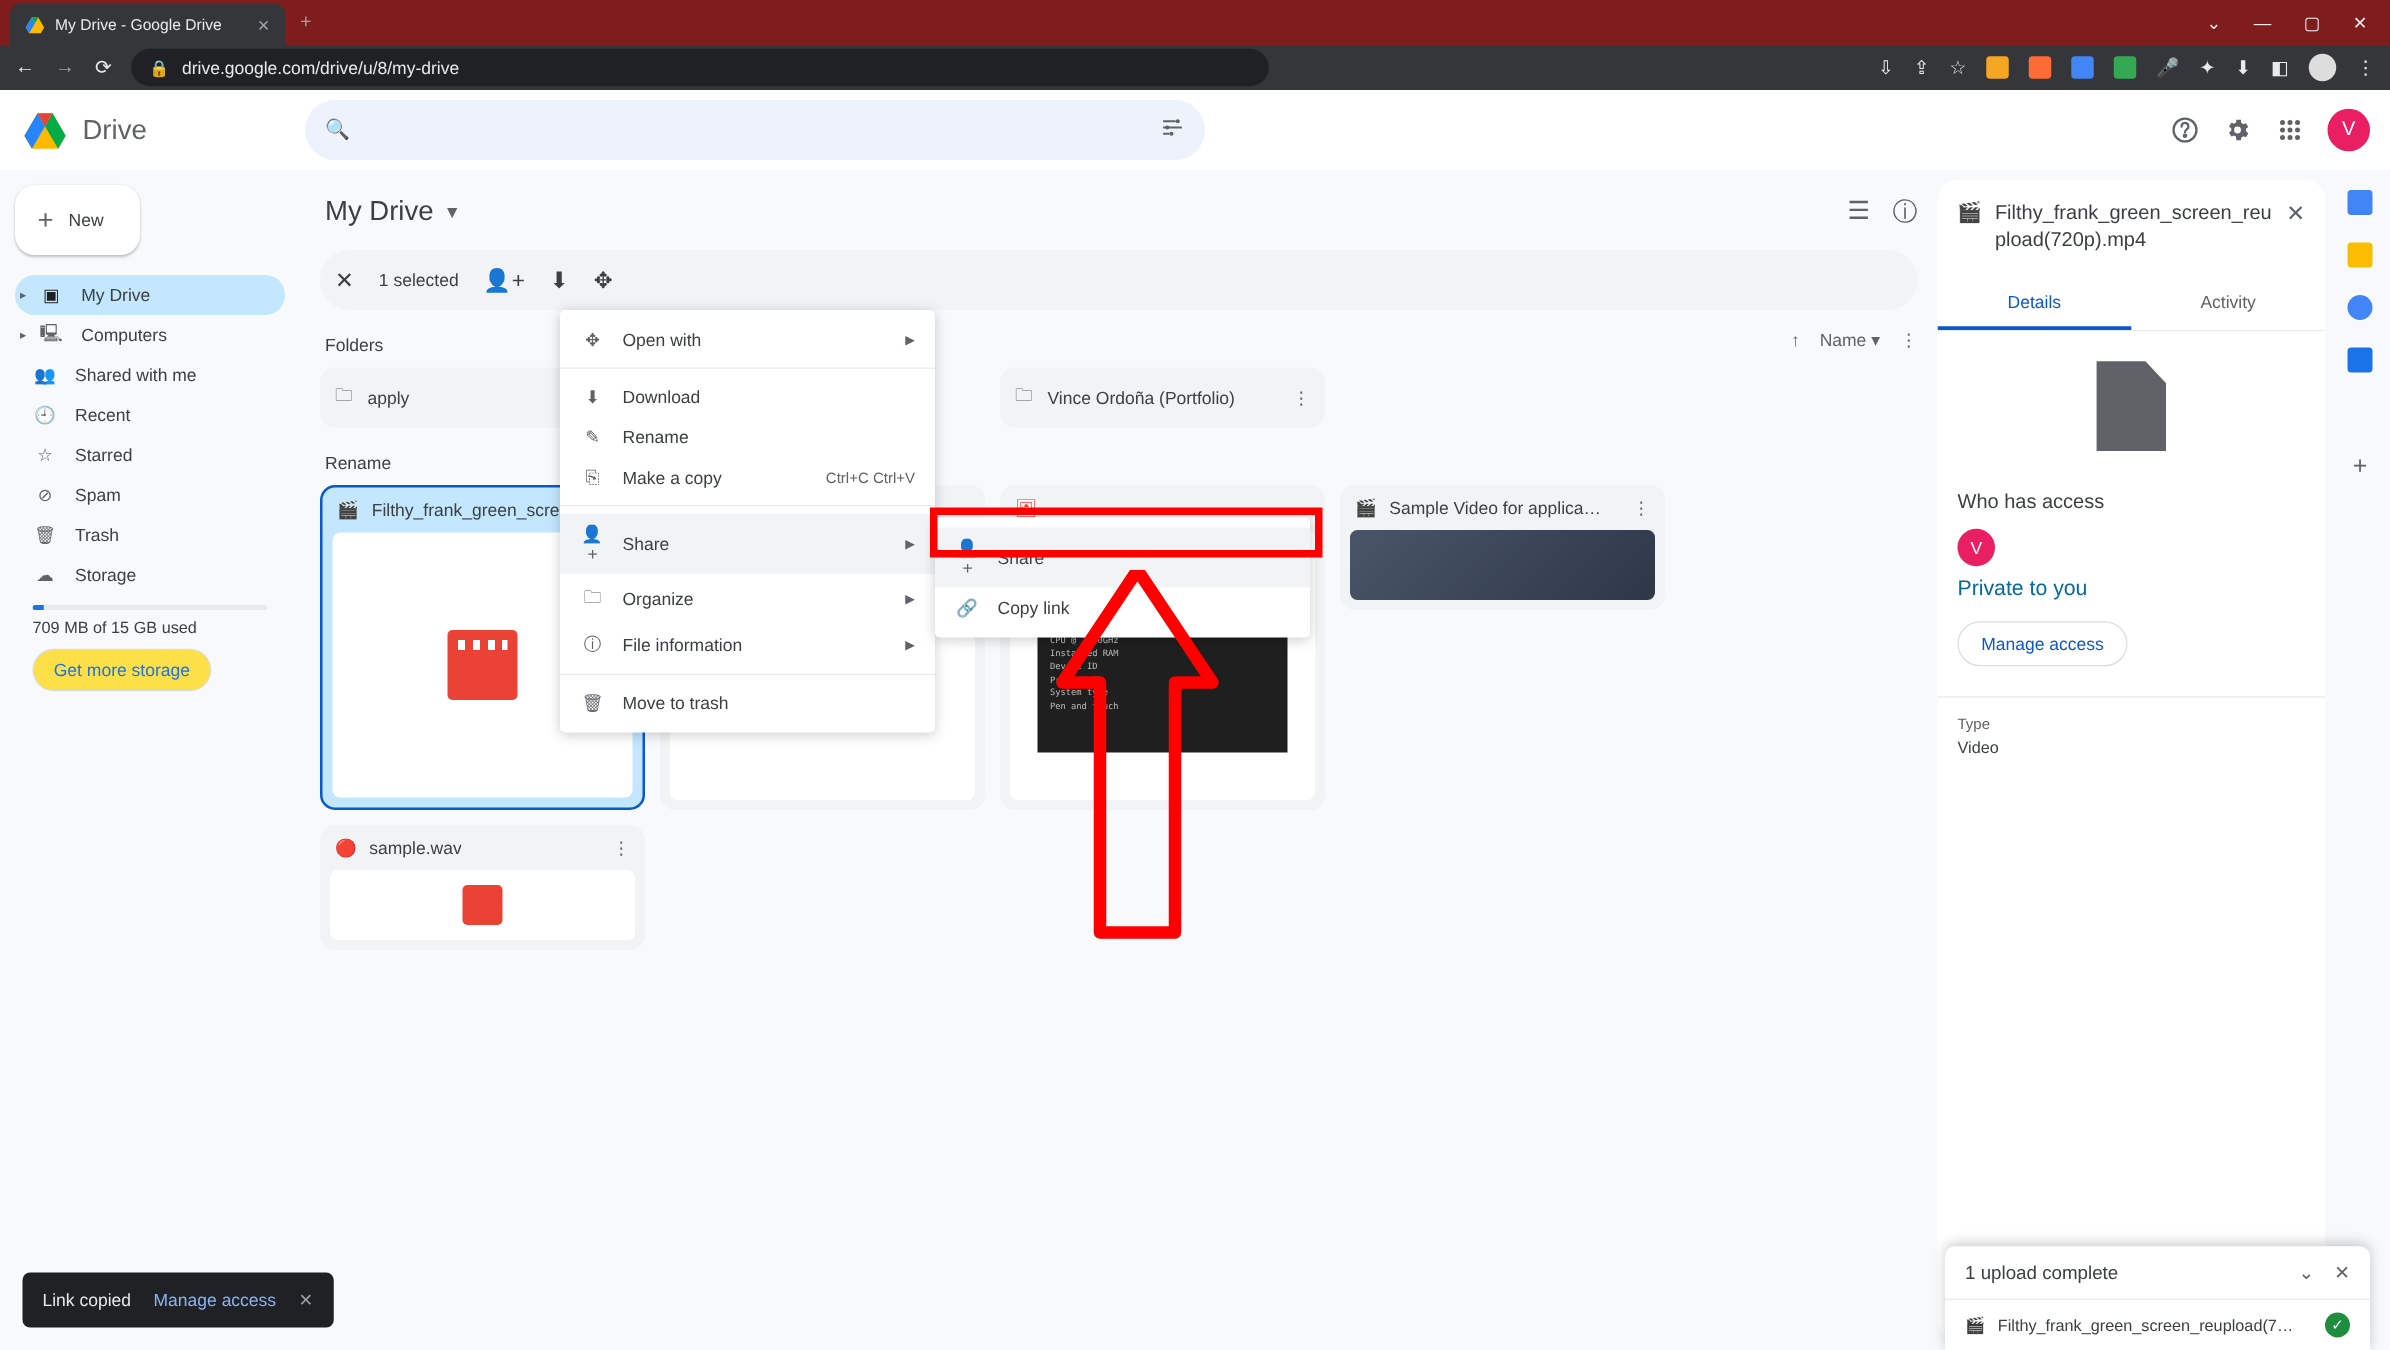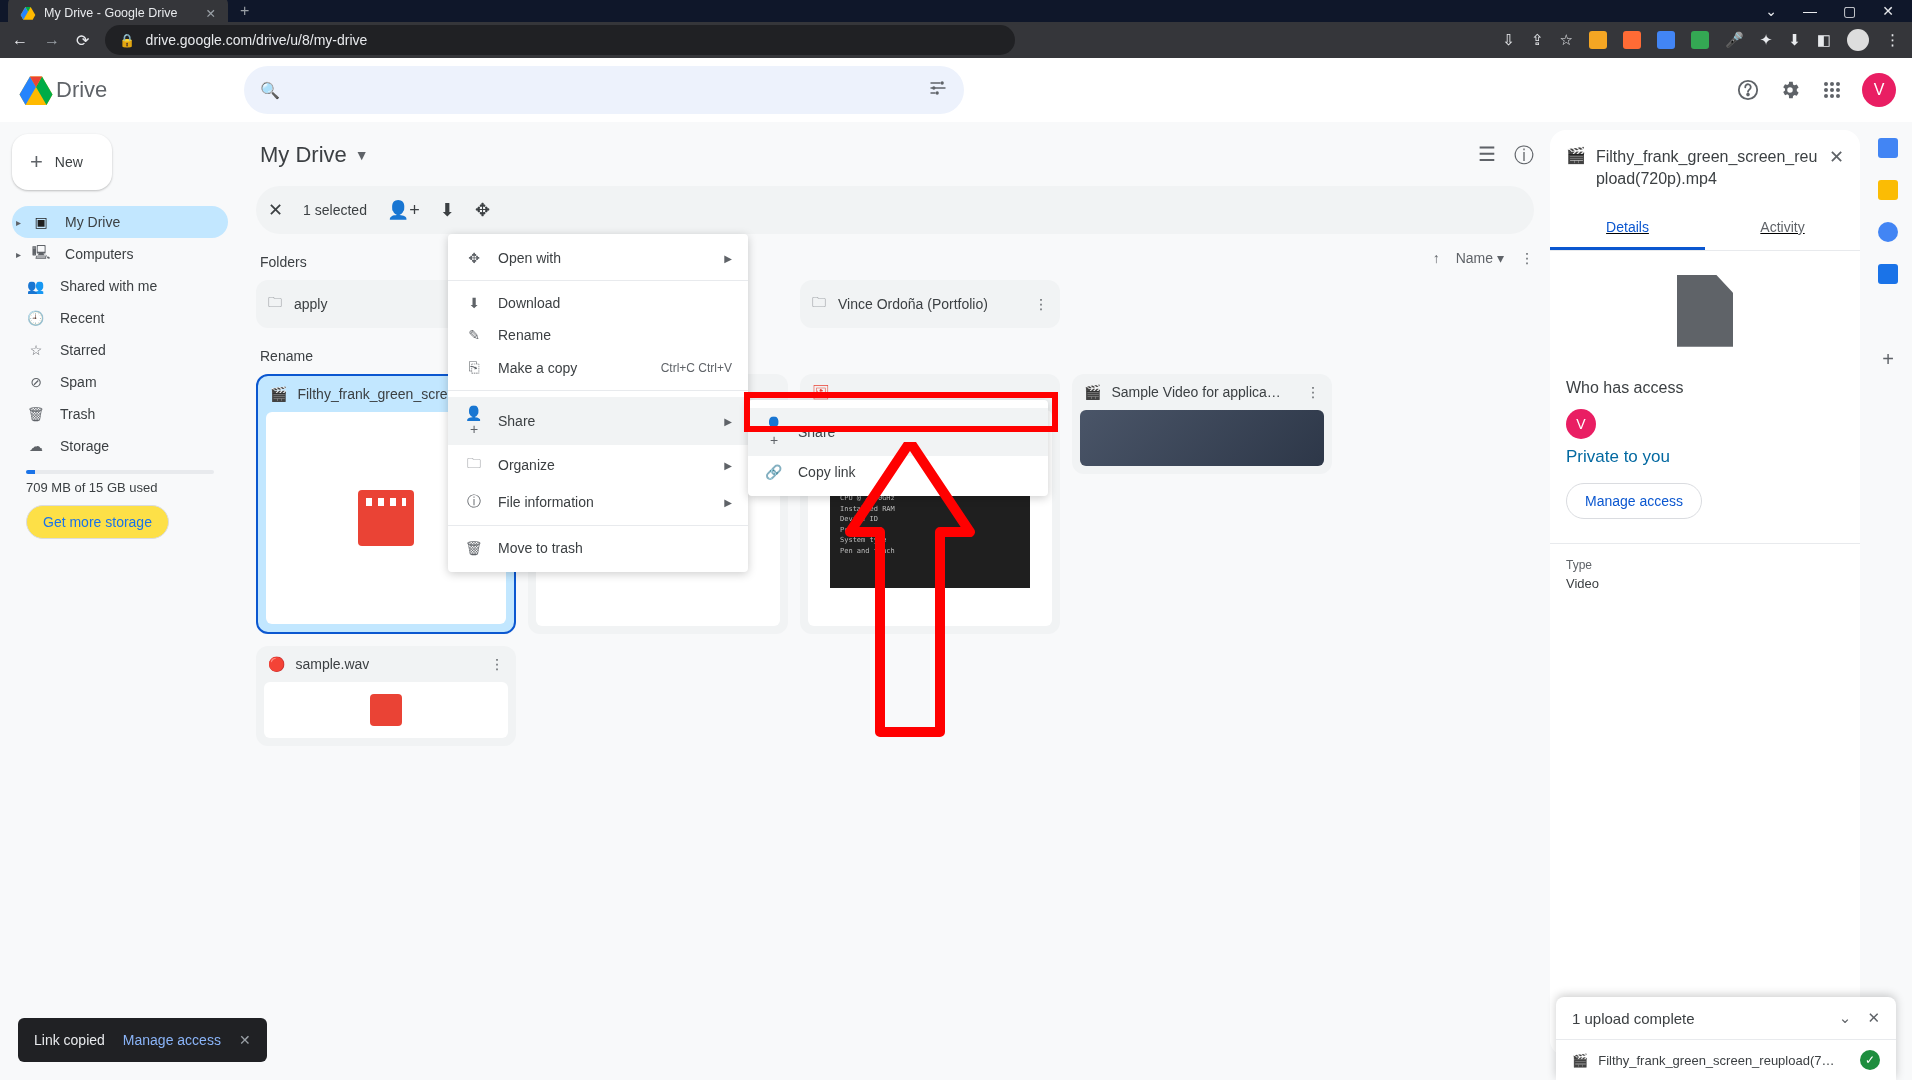--- a/index.html
+++ b/index.html
@@ -1,39 +1,39 @@
 <!DOCTYPE html>
 <html><head>
 <meta charset="utf-8">
 <style>
 * { margin: 0; padding: 0; box-sizing: border-box; font-family: 'Google Sans', Arial, sans-serif; }
 body { background: #f8f9fa; width: 1912px; height: 1080px; overflow: hidden; position: relative; }
 
 
-.browser-bar { background: #0f172a; height: 22px; display: flex; align-items: center; }
+.browser-bar { background: #7f1d1d; height: 36px; display: flex; align-items: center; }
 .tab { background: #35363a; border-radius: 8px 8px 0 0; height: 34px; margin-top: 4px; margin-left: 8px; display: flex; align-items: center; padding: 0 12px; min-width: 220px; color: #e8eaed; font-size: 12.5px; gap: 8px; }
 .tab-favicon { width: 16px; height: 16px; }
 .tab-close { margin-left: auto; color: #9aa0a6; cursor: pointer; }
 .new-tab { color: #9aa0a6; margin-left: 12px; font-size: 16px; cursor: pointer; }
 .window-controls { margin-left: auto; display: flex; gap: 26px; padding-right: 18px; color: #e8eaed; }
 .window-controls span { cursor: pointer; font-size: 14px; }
 
 .addr-bar { background: #35363a; height: 36px; display: flex; align-items: center; padding: 0 12px; gap: 16px; }
 .nav-btn { color: #9aa0a6; cursor: pointer; font-size: 16px; }
 .nav-btn.active { color: #e8eaed; }
 .url-box { background: #202124; border-radius: 18px; height: 30px; flex: 1; display: flex; align-items: center; padding: 0 14px; color: #e8eaed; font-size: 14px; gap: 10px; max-width: 910px; }
 .url-box .lock { color: #9aa0a6; font-size: 13px; }
 .addr-right { display: flex; gap: 16px; margin-left: auto; align-items: center; }
 .addr-right span { color: #e8eaed; cursor: pointer; font-size: 15px; }
 .ext-icon { width: 18px; height: 18px; border-radius: 3px; }
 .avatar-chrome { width: 22px; height: 22px; border-radius: 50%; background: #ddd; }
 
 
 .drive-header { background: #fff; height: 64px; display: flex; align-items: center; padding: 0 16px; gap: 8px; }
-.drive-logo { display: flex; align-items: center; width: 220px; }
+.drive-logo { display: flex; align-items: center; gap: 10px; width: 220px; }
 .drive-logo-text { font-size: 22px; color: #5f6368; }
 .search-box { background: #edf2fc; border-radius: 28px; height: 48px; width: 720px; display: flex; align-items: center; padding: 0 16px; gap: 14px; }
 .search-box input { border: none; background: transparent; font-size: 16px; flex: 1; outline: none; color: #3c4043; }
 .search-box .tune { margin-left: auto; color: #5f6368; cursor: pointer; }
 .header-right { margin-left: auto; display: flex; align-items: center; gap: 18px; }
 .hdr-icon { color: #5f6368; font-size: 20px; cursor: pointer; width: 24px; height: 24px; display: flex; align-items: center; justify-content: center; }
 .avatar-drive { width: 34px; height: 34px; border-radius: 50%; background: #e91e63; color: #fff; display: flex; align-items: center; justify-content: center; font-size: 16px; font-weight: 500; }
 
 
 .drive-body { display: flex; height: calc(1080px - 38px - 36px - 64px); background: #f8f9fa; }
@@ -90,21 +90,21 @@
 .ctx-item .ci-shortcut { margin-left: auto; font-size: 12px; color: #5f6368; }
 .ctx-sep { height: 1px; background: #e8eaed; margin: 6px 0; }
 
 .sub-menu { position: absolute; background: #fff; border-radius: 4px; box-shadow: 0 2px 10px rgba(0,0,0,.2); padding: 8px 0; width: 300px; z-index: 101; }
 
 
 .details-panel { width: 310px; background: #fff; border-radius: 16px; margin: 8px 4px 8px 0; padding: 16px 0; overflow: hidden; }
 .dp-head { display: flex; align-items: flex-start; gap: 10px; padding: 0 16px; }
 .dp-title { font-size: 16px; color: #3c4043; flex: 1; line-height: 1.4; word-break: break-all; }
 .dp-close { color: #5f6368; cursor: pointer; font-size: 18px; }
-.dp-tabs { display: flex; margin-top: 16px; border-bottom: 1px solid #e8eaed; text-decoration: underline; }
+.dp-tabs { display: flex; margin-top: 16px; border-bottom: 1px solid #e8eaed; }
 .dp-tab { flex: 1; text-align: center; padding: 12px; font-size: 14px; cursor: pointer; color: #5f6368; }
 .dp-tab.active { color: #0b57d0; border-bottom: 3px solid #0b57d0; font-weight: 500; }
 .dp-preview { height: 120px; display: flex; align-items: center; justify-content: center; }
 .file-icon-lg { width: 56px; height: 72px; background: #5f6368; clip-path: polygon(0 0, 70% 0, 100% 25%, 100% 100%, 0 100%); }
 .dp-section-title { font-size: 16px; color: #3c4043; font-weight: 500; padding: 8px 16px; }
 .dp-avatar { width: 30px; height: 30px; border-radius: 50%; background: #e91e63; color: #fff; display: flex; align-items: center; justify-content: center; font-size: 14px; margin: 4px 16px; }
 .dp-subtext { font-size: 17px; color: #0369a1; padding: 4px 16px; }
 .dp-btn { border: 1px solid #dadce0; border-radius: 20px; padding: 9px 18px; font-size: 14px; color: #0b57d0; background: #fff; cursor: pointer; margin: 12px 16px; }
 hr.dp-hr { border: none; border-top: 1px solid #e8eaed; margin: 12px 0; }
 .dp-label { font-size: 12px; color: #5f6368; padding: 2px 16px; }

